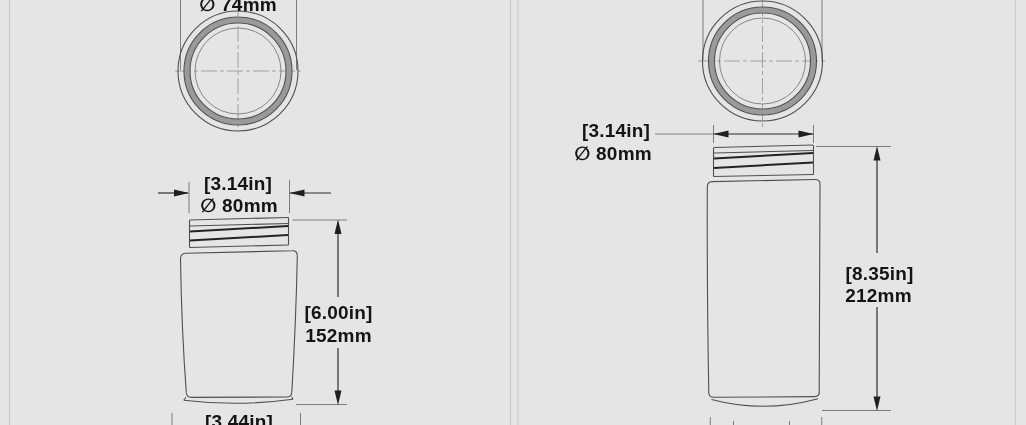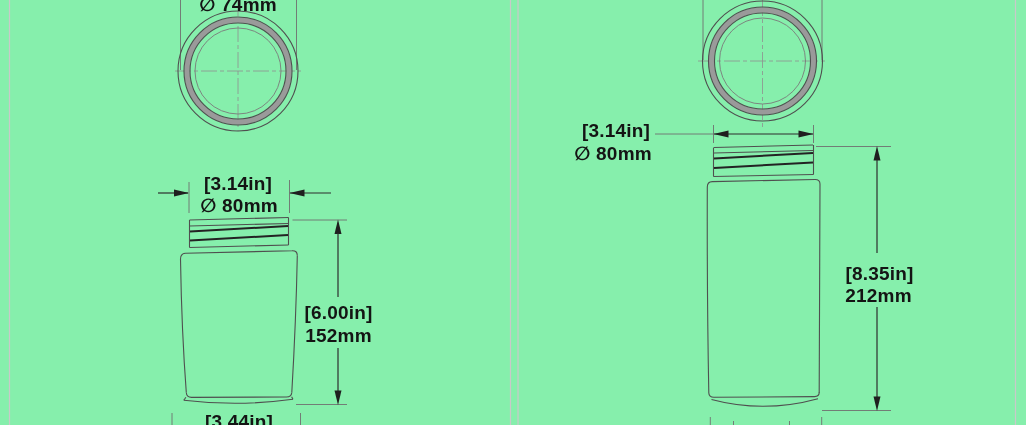--- a/index.html
+++ b/index.html
@@ -1,20 +1,20 @@
 <!DOCTYPE html>
 <html><head>
 <meta charset="utf-8">
 <style>
   html, body { margin: 0; padding: 0; background: #ffffff; }
   .sheet {
     position: relative;
     width: 1026px;
     height: 425px;
-    background: #86efac;
+    background: #e5e5e5;
     overflow: hidden;
     font-family: "Liberation Sans", "DejaVu Sans", sans-serif;
   }
   svg { display: block; }
 
   
   .ln      { stroke: #4f4f4f; stroke-width: 1.1; fill: none; }
   .ln-lt   { stroke: #7a7a7a; stroke-width: 0.9; fill: none; }
   .band    { stroke: #9a9a9a; stroke-width: 5.5; fill: none; }
   .thread  { stroke: #232323; stroke-width: 2;   fill: none; }

